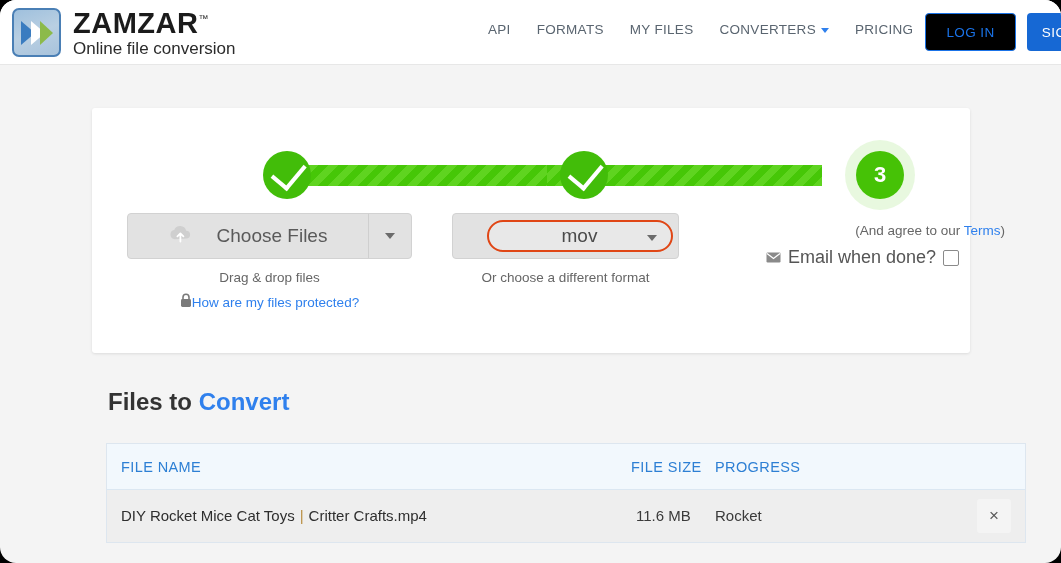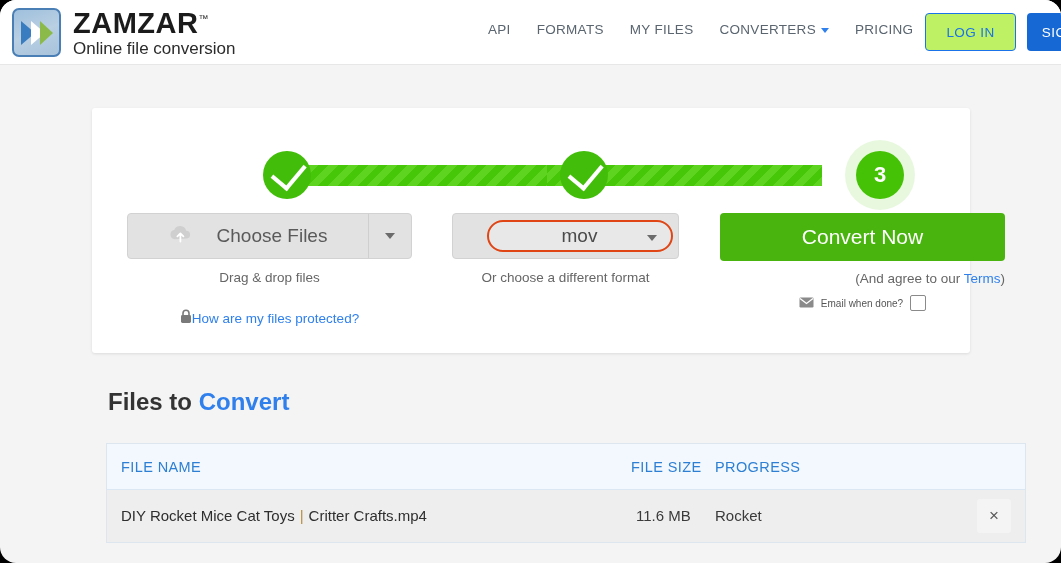--- a/index.html
+++ b/index.html
@@ -95,21 +95,21 @@
     border-top: 5px solid #2f80ed;
     vertical-align: middle;
   }
 
   #login-btn {
     position: absolute;
     left: 925px; top: 13px;
     width: 91px; height: 38px;
     border: 1px solid #1a73e8;
     border-radius: 4px;
-    background: #bef264;
+    background: #000000;
     color: #1a73e8;
     font-size: 13.5px;
     letter-spacing: 0.4px;
     display: flex; align-items: center; justify-content: center;
     box-sizing: border-box;
     cursor: pointer;
   }
   #signup-btn {
     position: absolute;
     left: 1027px; top: 13px;
@@ -223,21 +223,21 @@
     border-top: 6px solid #6b6b6b;
   }
   .sub-note {
     margin-top: 11px;
     text-align: center;
     font-size: 13.5px;
     color: #666;
     width: 285px;
   }
   #protected-line {
-    margin-top: 24px;
+    margin-top: 8px;
     text-align: center;
     width: 285px;
     font-size: 13.5px;
     display: flex;
     align-items: center;
     justify-content: center;
   }
   #protected-link { color: #2f80ed; cursor: pointer; }
 
   #col-format { left: 360px; width: 230px; }
@@ -298,21 +298,21 @@
     color: #666;
   }
   #terms-link { color: #2f80ed; cursor: pointer; }
   #email-line {
     margin-top: 9px;
     width: 285px;
     display: flex;
     align-items: center;
     justify-content: center;
     gap: 7px;
-    font-size: 10px;
+    font-size: 18px;
     color: #555;
   }
   #email-checkbox {
     width: 14px; height: 14px;
     border: 1px solid #8a8a8a;
     border-radius: 2px;
     background: #fff;
     cursor: pointer;
   }
 
@@ -459,21 +459,20 @@
         <div id="format-wrap">
           <div id="format-select">
             <span>mov</span>
             <span id="format-caret" class="tri-down"></span>
           </div>
         </div>
         <div id="format-note">Or choose a different format</div>
       </div>
 
       <div class="col" id="col-convert">
-        <div id="convert-btn">Convert Now</div>
         <div id="terms-line">
           <span>(And agree to our </span><span id="terms-link">Terms</span><span>)</span>
         </div>
         <div id="email-line">
           <span>
             <svg width="15" height="11" viewBox="0 0 15 11" aria-hidden="true">
               <rect x="0.5" y="0.5" width="14" height="10" rx="1.2" fill="#8a8a8a"></rect>
               <path d="M1 1.5l6.5 5 6.5-5" stroke="#ffffff" stroke-width="1.3" fill="none"></path>
             </svg>
           </span>

